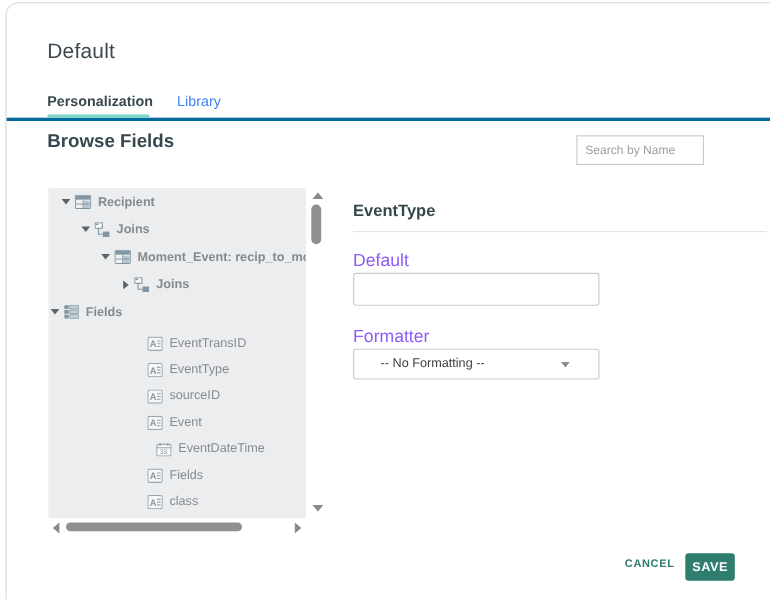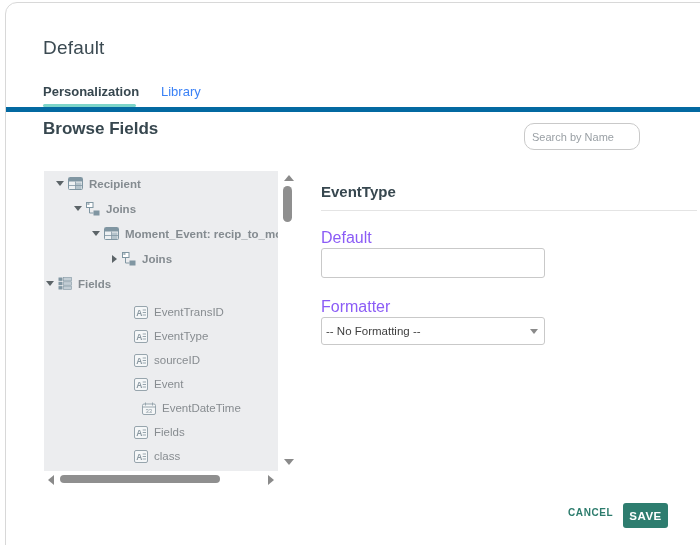--- a/index.html
+++ b/index.html
@@ -11,36 +11,36 @@
     position:absolute; left:5px; top:2px; width:710px; height:570px;
     background:#fff; border:1px solid #d8d8d8; border-radius:12px;
     box-sizing:border-box;
   }
   .title {
     position:absolute; left:37px; top:34px;
     font-size:19px; color:#3b4a52; letter-spacing:0.2px;
   }
   .tabs {
     position:absolute; left:0; top:78px; width:694px; height:26px;
-    border-bottom:5px solid #0369a1;
+    border-bottom:3px solid #0369a1;
   }
   .tab { position:absolute; top:3px; font-size:13px; cursor:pointer; }
   .tab.active { left:37px; color:#37474f; font-weight:bold; }
   .tab.inactive { left:155px; color:#3b82f6; }
   .tab-underline {
     position:absolute; left:37px; top:23px; width:93px; height:3px;
     background:#7dd5c9; border-radius:2px;
   }
   .browse-label {
     position:absolute; left:37px; top:116px;
     font-size:17px; font-weight:bold; color:#37474f;
   }
   .search-input {
     position:absolute; left:518px; top:120px; width:116px; height:27px;
-    box-sizing:border-box; border:1px solid #c9c9c9; border-radius:10px;
+    box-sizing:border-box; border:1px solid #c9c9c9; border-radius:0;
     font-size:11px; color:#444; padding:0 7px; outline:none;
     font-family:"Liberation Sans", sans-serif;
   }
   .search-input::placeholder { color:#9aa0a5; }
 
   
   .tree-panel {
     position:absolute; left:38px; top:168px; width:234px; height:300px;
     background:#ecedef; overflow:hidden;
   }
@@ -113,21 +113,21 @@
   .default-input {
     position:absolute; left:315px; top:245px; width:224px; height:30px;
     box-sizing:border-box; border:1px solid #c9c9c9; border-radius:3px;
     font-size:12px; color:#444; padding:0 8px; outline:none;
     font-family:"Liberation Sans", sans-serif;
   }
   .formatter-select {
     position:absolute; left:315px; top:314px; width:224px; height:28px;
     box-sizing:border-box; border:1px solid #c9c9c9; border-radius:3px;
     background:#fff; cursor:pointer;
-    display:flex; align-items:center; padding:0 4px;
+    display:flex; align-items:center; padding:0 24px;
   }
   .formatter-select .select-value { font-size:11.5px; color:#3f3f3f; flex:1; }
   .select-caret {
     width:0; height:0; border-left:4px solid transparent;
     border-right:4px solid transparent; border-top:5px solid #8a8a8a;
     margin-right:2px;
   }
 
   
   .cancel-btn {

